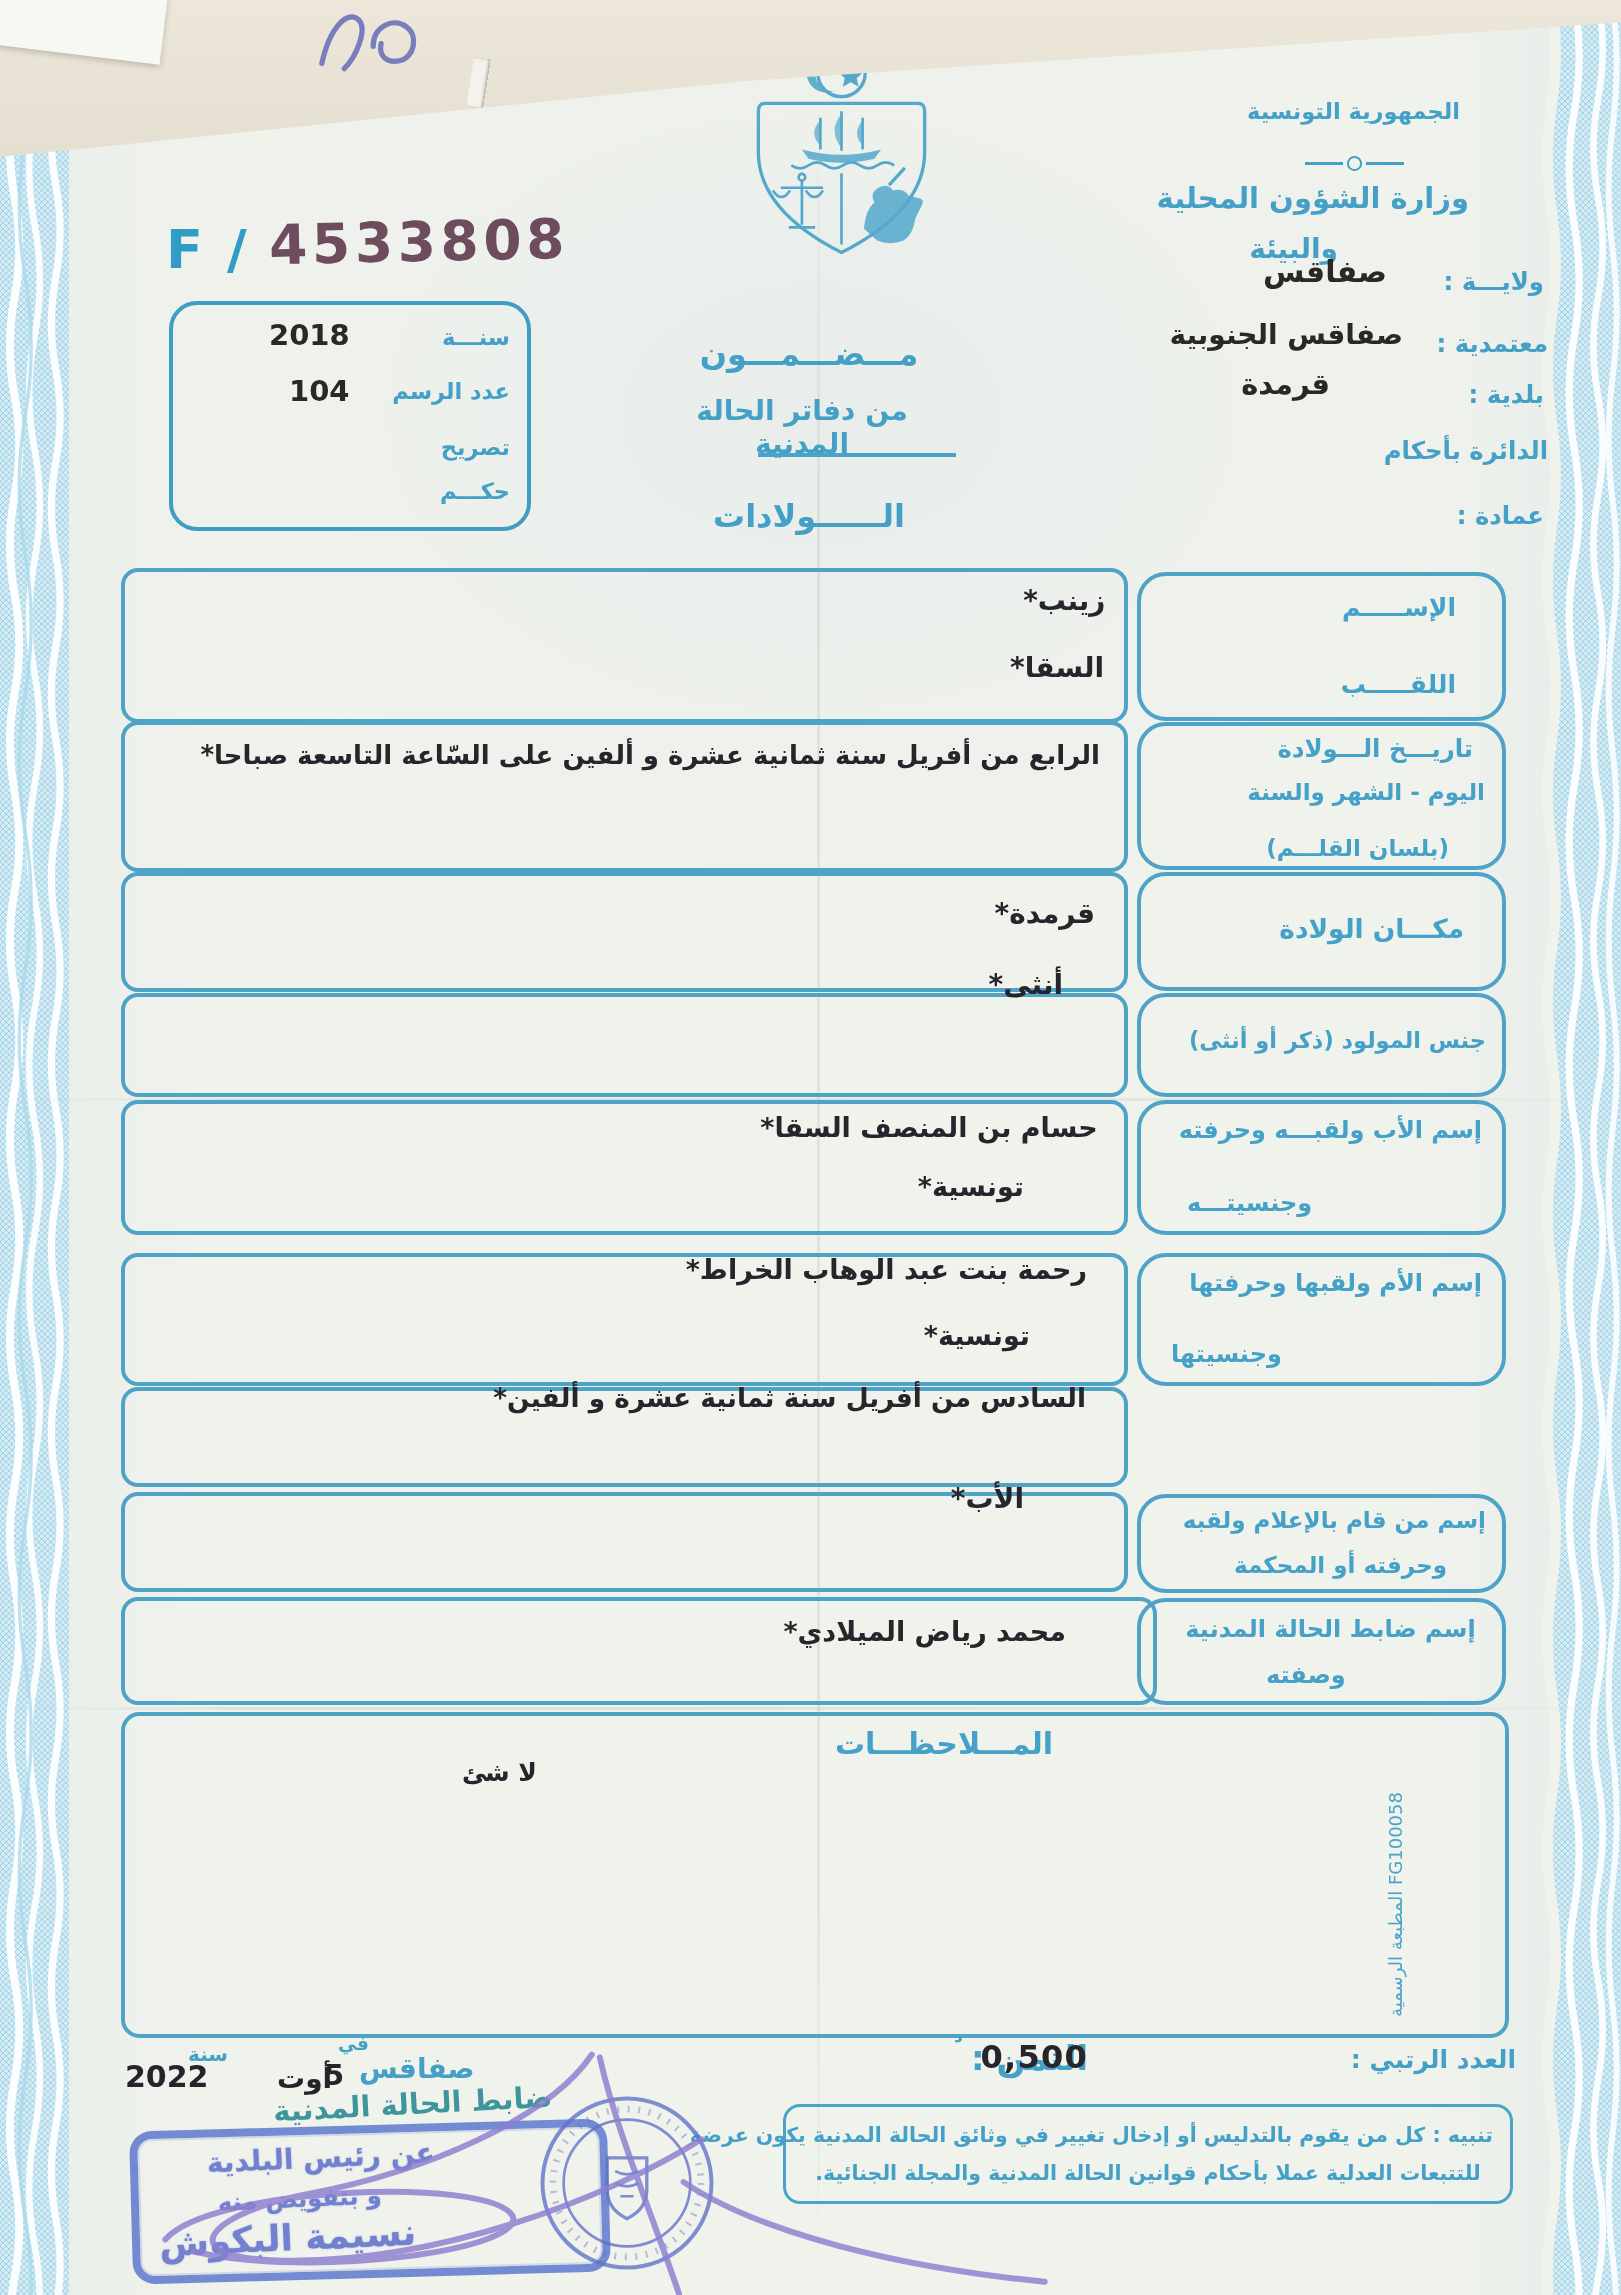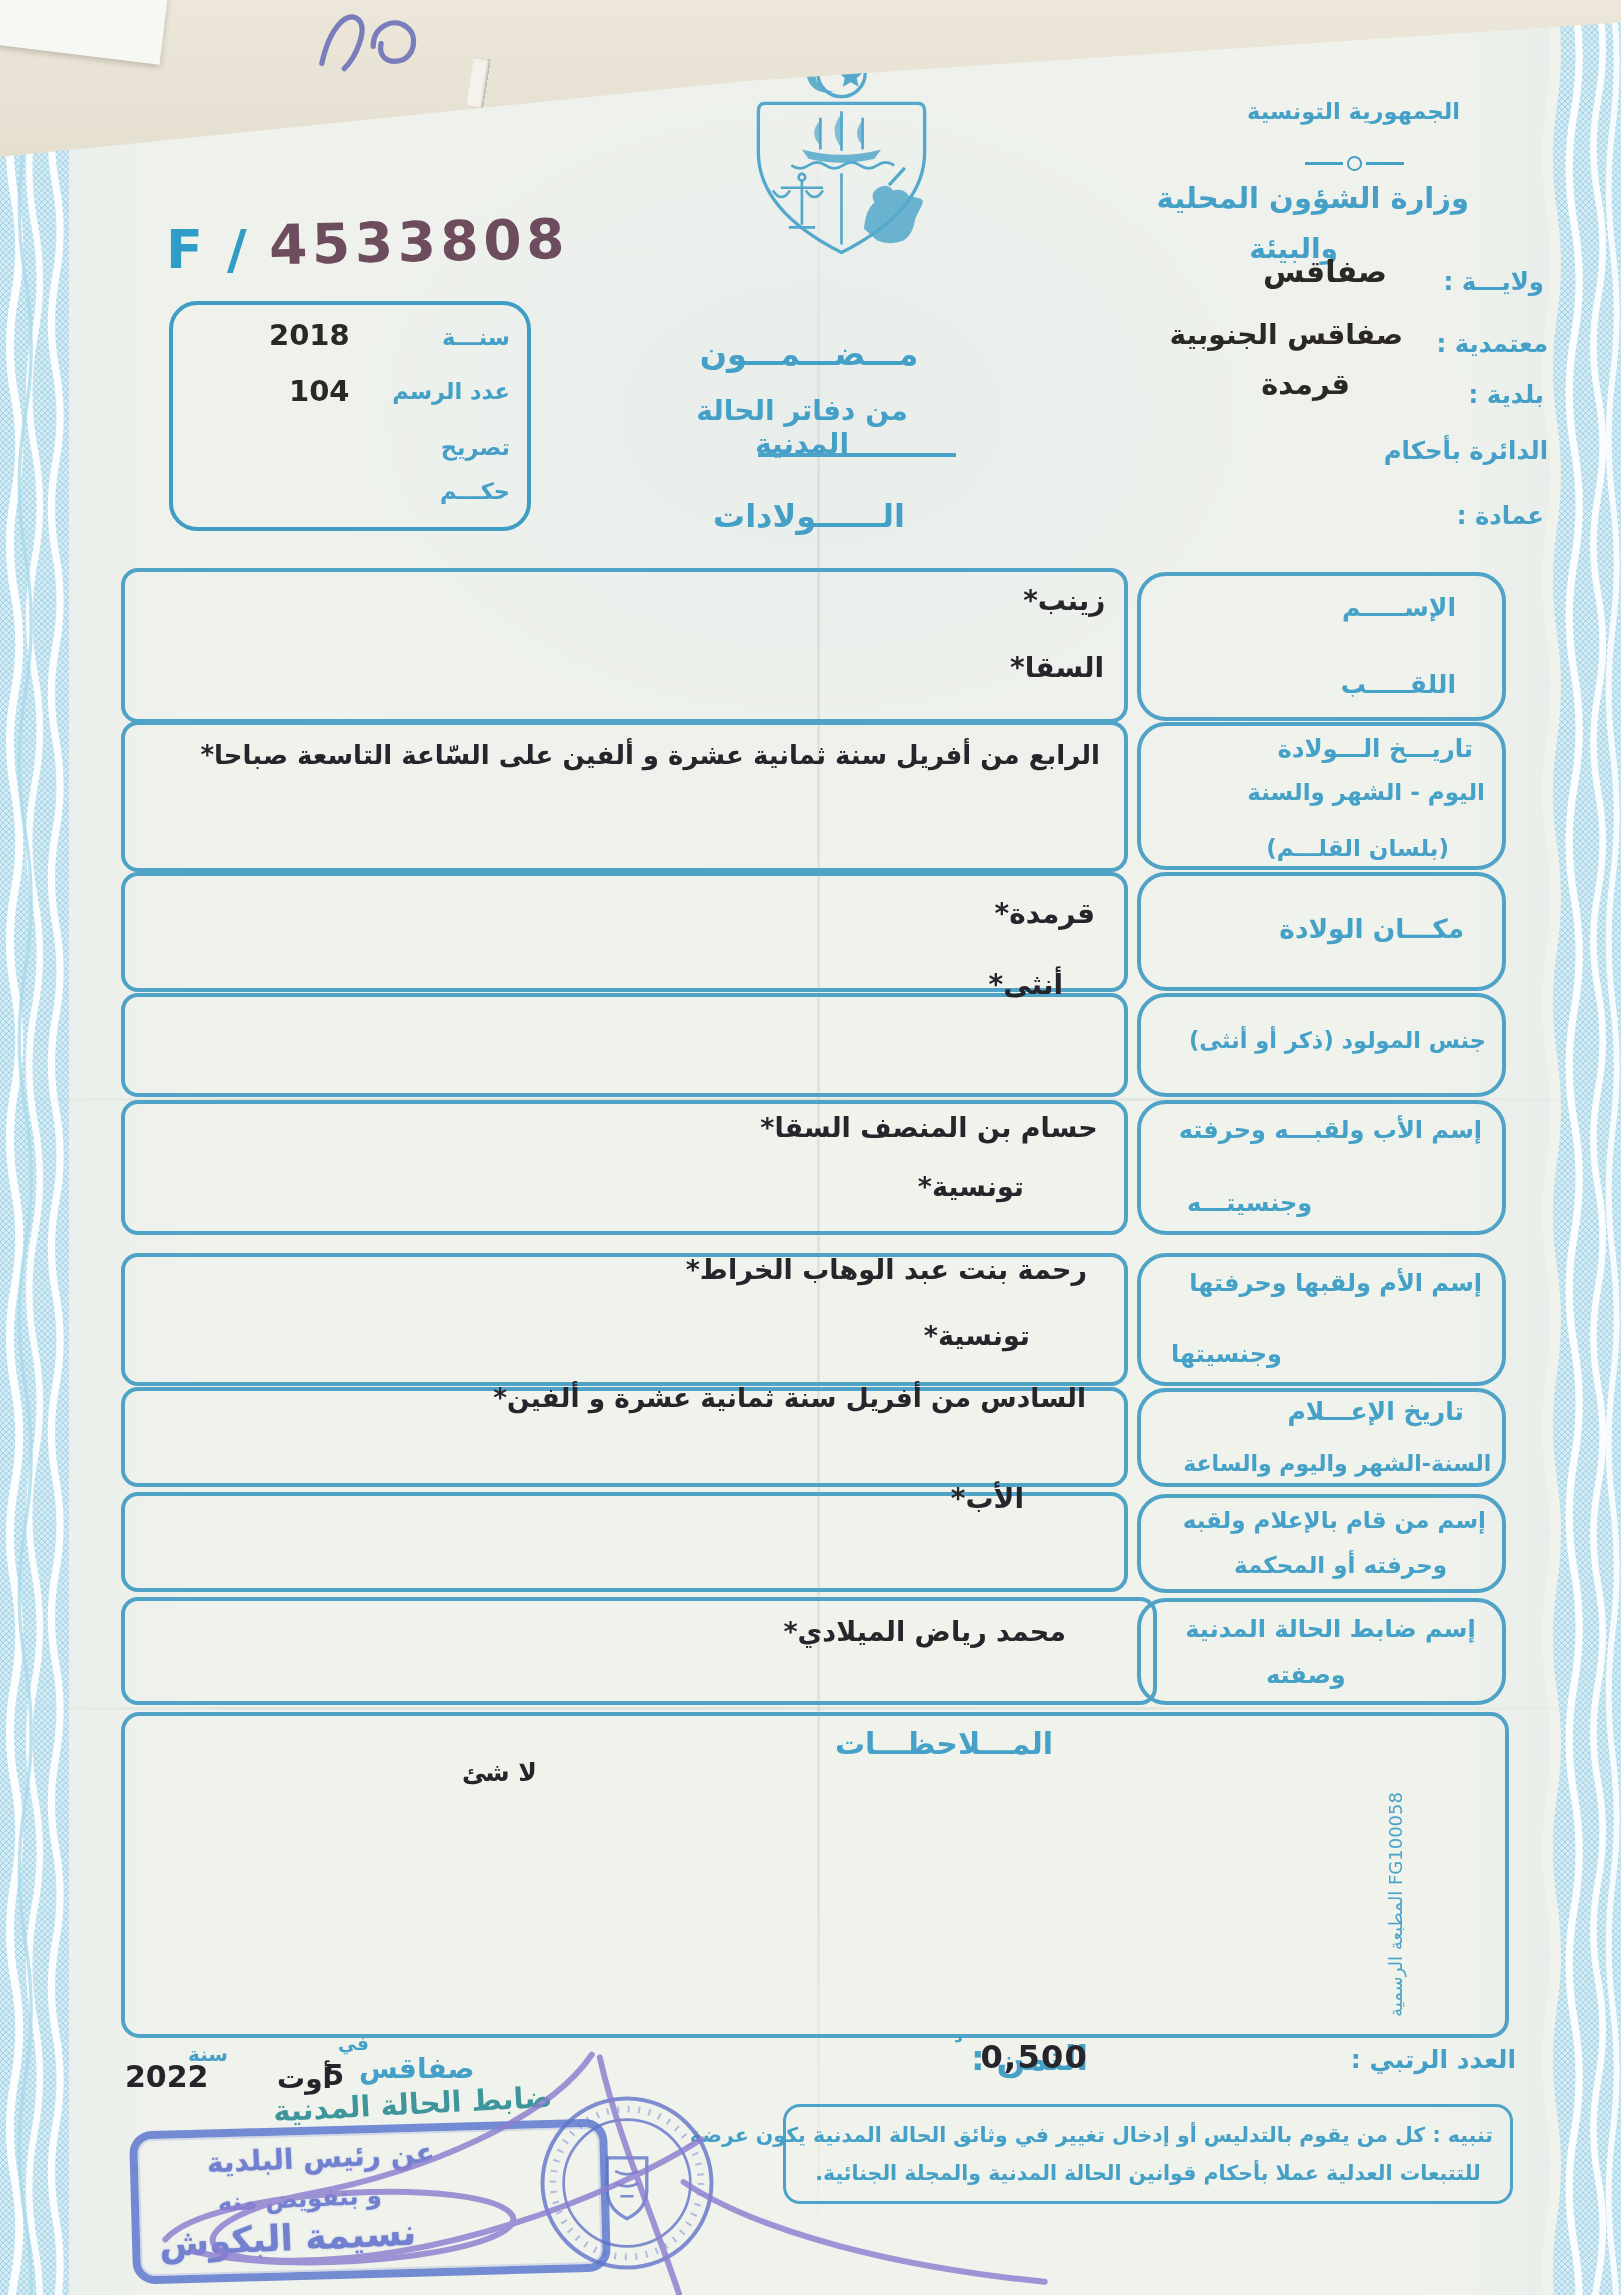--- a/index.html
+++ b/index.html
@@ -37,21 +37,21 @@
   #hdr-divider{right:218px;top:156px;width:99px;display:flex;align-items:center;gap:4px;}
   #hdr-divider .hline{height:2.6px;background:#44a0c7;flex:1;}
   #hdr-divider .circ{width:10.6px;height:10.6px;border:2px solid #44a0c7;border-radius:50%;}
   #ministry1{right:153px;top:181px;font-size:29px;font-weight:bold;}
   #ministry2{right:284px;top:232px;font-size:28px;font-weight:bold;}
   #wilaya-l{right:78px;top:267px;}
   #wilaya-v{right:235px;top:254px;font-size:30px;}
   #deleg-l{right:74px;top:329px;}
   #deleg-v{right:219px;top:318px;font-size:28px;}
   #munic-l{right:78px;top:380px;}
-  #munic-v{right:272px;top:367px;font-size:29px;margin-left:41px;}
+  #munic-v{right:292px;top:367px;font-size:29px;margin-left:41px;}
   #district-l{right:74px;top:436px;}
   #omda-l{right:78px;top:501px;}
   
   #serial-prefix{left:166px;top:218px;font-size:54px;font-weight:bold;color:#2f9dc6;letter-spacing:2.6px;}
   #serial-number{left:269px;top:210px;font-size:55px;font-weight:bold;color:#6d4c5e;letter-spacing:4.6px;transform:rotate(-1.2deg);}
   
   #ref-box{left:169px;top:301px;width:354px;height:222px;border:4.6px solid #3f9cc2;border-radius:28px;}
   .ref-row{position:absolute;right:17px;left:17px;display:flex;flex-direction:row;align-items:baseline;}
   .ref-lbl{font-size:22.5px;font-weight:bold;color:#44a0c7;white-space:nowrap;}
   .ref-val{font-size:29px;font-weight:bold;color:#2b2724;}
@@ -257,24 +257,20 @@
 
   <div class="lbox" id="l6">
     <div class="lbl-line rtl" style="right:20px;top:12px;font-size:24px">إسم الأم ولقبها وحرفتها</div>
     <div class="lbl-line rtl" style="left:30px;bottom:14.5px;font-size:24px">وجنسيتها</div>
   </div>
   <div class="vbox" id="v6">
     <div class="val rtl" style="right:37px;top:-2.6px;font-size:27px">رحمة بنت عبد الوهاب الخراط*</div>
     <div class="val rtl" style="right:94px;top:63px;font-size:27px">تونسية*</div>
   </div>
 
-  <div class="lbox" id="l7">
-    <div class="lbl-line rtl" style="right:38px;top:5.3px;font-size:25px">تاريخ  الإعـــلام</div>
-    <div class="lbl-line rtl" style="right:10.6px;bottom:6.6px;font-size:22px">السنة-الشهر واليوم والساعة</div>
-  </div>
   <div class="vbox" id="v7">
     <div class="val rtl" style="right:38px;top:-9.2px;font-size:26.4px">السادس من أفريل سنة ثمانية عشرة و ألفين*</div>
   </div>
 
   <div class="lbox" id="l8">
     <div class="lbl-line rtl" style="right:16px;top:9.2px;font-size:23px">إسم من قام بالإعلام ولقبه</div>
     <div class="lbl-line rtl" style="right:55px;bottom:10.6px;font-size:23px">وحرفته أو المحكمة</div>
   </div>
   <div class="vbox" id="v8">
     <div class="val rtl" style="right:100px;top:-14.5px;font-size:28px">الأب*</div>

